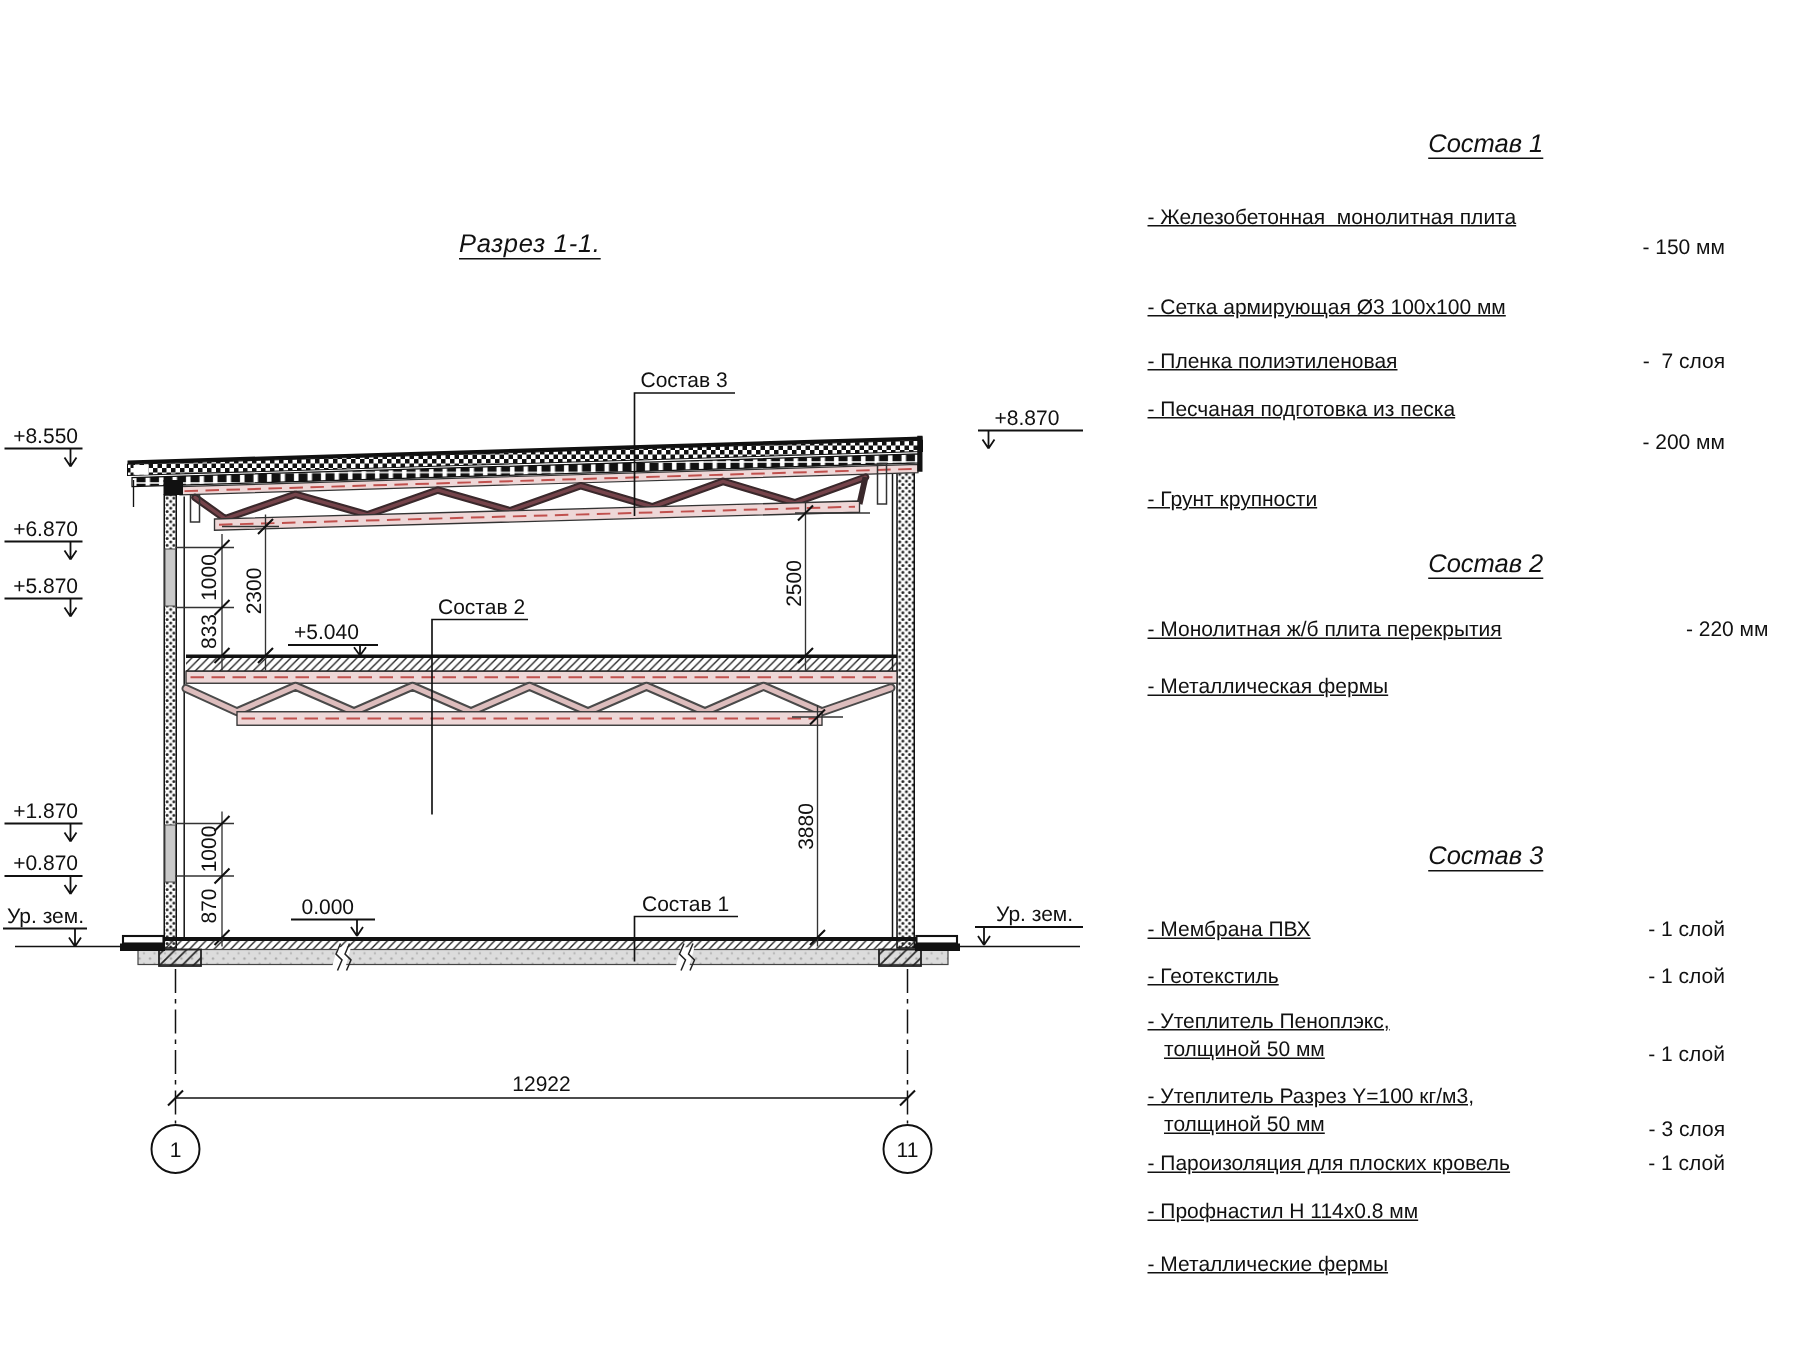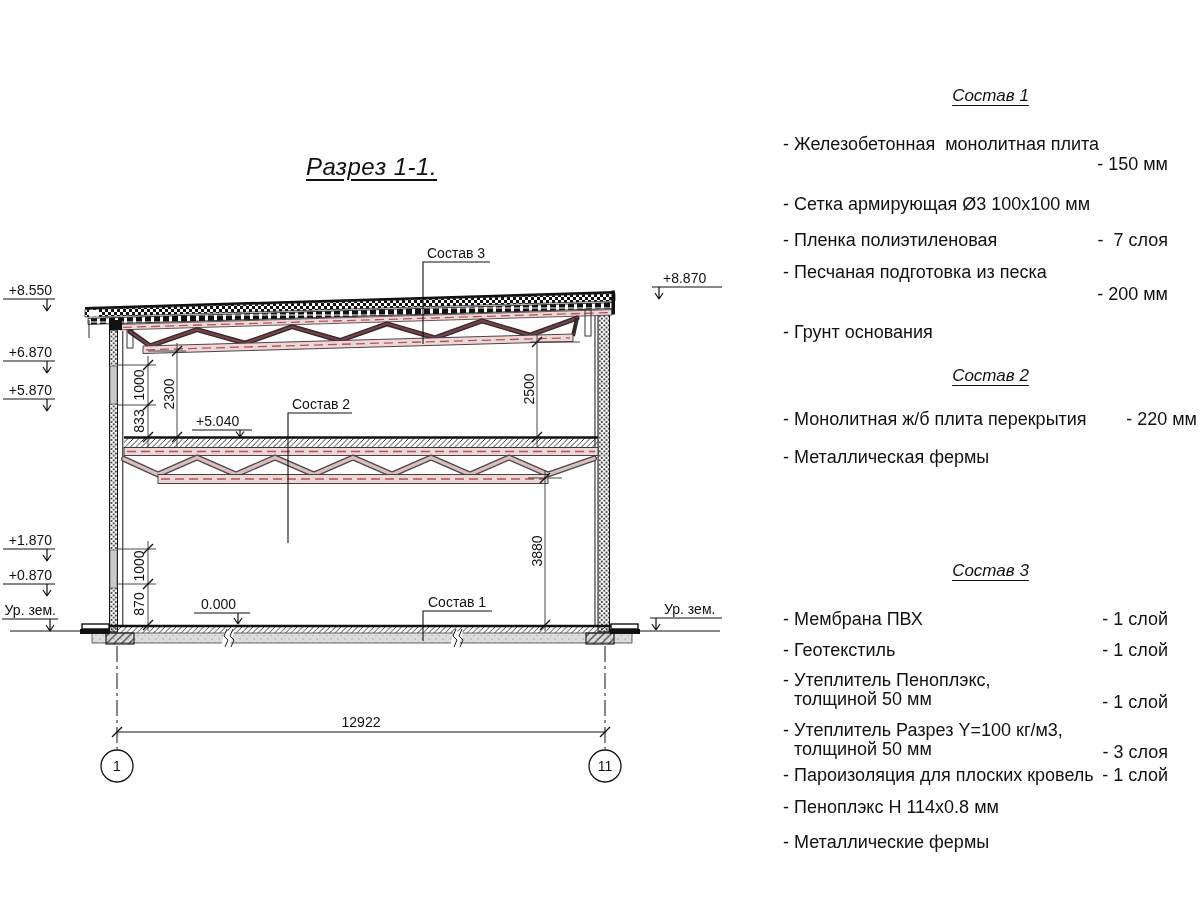--- a/index.html
+++ b/index.html
@@ -1,23 +1,23 @@
 <!DOCTYPE html>
 <html><head>
 <meta charset="utf-8">
 <style>
   html,body{margin:0;padding:0;width:1200px;height:900px;background:#fff;overflow:hidden;
     font-family:"Liberation Sans",sans-serif;color:#111;}
   .page{position:absolute;inset:0;}
-  .title{position:absolute;left:306px;top:153px;font-size:24px;font-style:italic;
+  .title{position:absolute;left:306px;top:153px;font-size:17px;font-style:italic;
     text-decoration:underline;text-underline-offset:4px;letter-spacing:.5px;}
   .lh{position:absolute;left:783px;width:415px;text-align:center;font-style:italic;
     font-size:17px;}
   .lh span{text-decoration:underline;text-underline-offset:4px;}
-  .li{position:absolute;left:783px;width:415px;font-size:18px;line-height:19px;}
+  .li{position:absolute;left:765px;width:415px;font-size:14px;line-height:19px;text-decoration:underline;}
   .li span{white-space:pre-wrap;}
   .l2{display:block;padding-left:11px;}
   .lv{position:absolute;right:30px;top:0;white-space:pre;text-align:center;}
   .lv.wide{right:1px;}
   svg text{font-family:"Liberation Sans",sans-serif;font-size:14px;fill:#111;}
 </style>
 </head>
 <body>
 
 <div class="page">
@@ -238,21 +238,21 @@
     </div>
     <div class="li" style="top:231px">
       <span>- Пленка полиэтиленовая</span>
       <span class="lv">-  7 слоя</span>
     </div>
     <div class="li" style="top:263px">
       <span>- Песчаная подготовка из песка</span>
       <span class="lv" style="top:22px">- 200 мм</span>
     </div>
     <div class="li" style="top:323px">
-      <span>- Грунт основания</span>
+      <span>- Грунт крупности</span>
     </div>
 
     <div class="lh" style="top:366px">
       <span>Состав 2</span></div>
 
     <div class="li" style="top:410px">
       <span>- Монолитная ж/б плита перекрытия</span>
       <span class="lv wide">- 220 мм</span>
     </div>
     <div class="li" style="top:448px">
@@ -278,19 +278,19 @@
     <div class="li" style="top:721px">
       <span>- Утеплитель Разрез Y=100 кг/м3,</span>
       <span class="l2">толщиной 50 мм</span>
       <span class="lv" style="top:22px">- 3 слоя</span>
     </div>
     <div class="li" style="top:766px">
       <span>- Пароизоляция для плоских кровель</span>
       <span class="lv">- 1 слой</span>
     </div>
     <div class="li" style="top:798px">
-      <span>- Пеноплэкс Н 114x0.8 мм</span>
+      <span>- Профнастил Н 114x0.8 мм</span>
     </div>
     <div class="li" style="top:833px">
       <span>- Металлические фермы</span>
     </div>
   </div>
 </div>
 
 </body></html>

